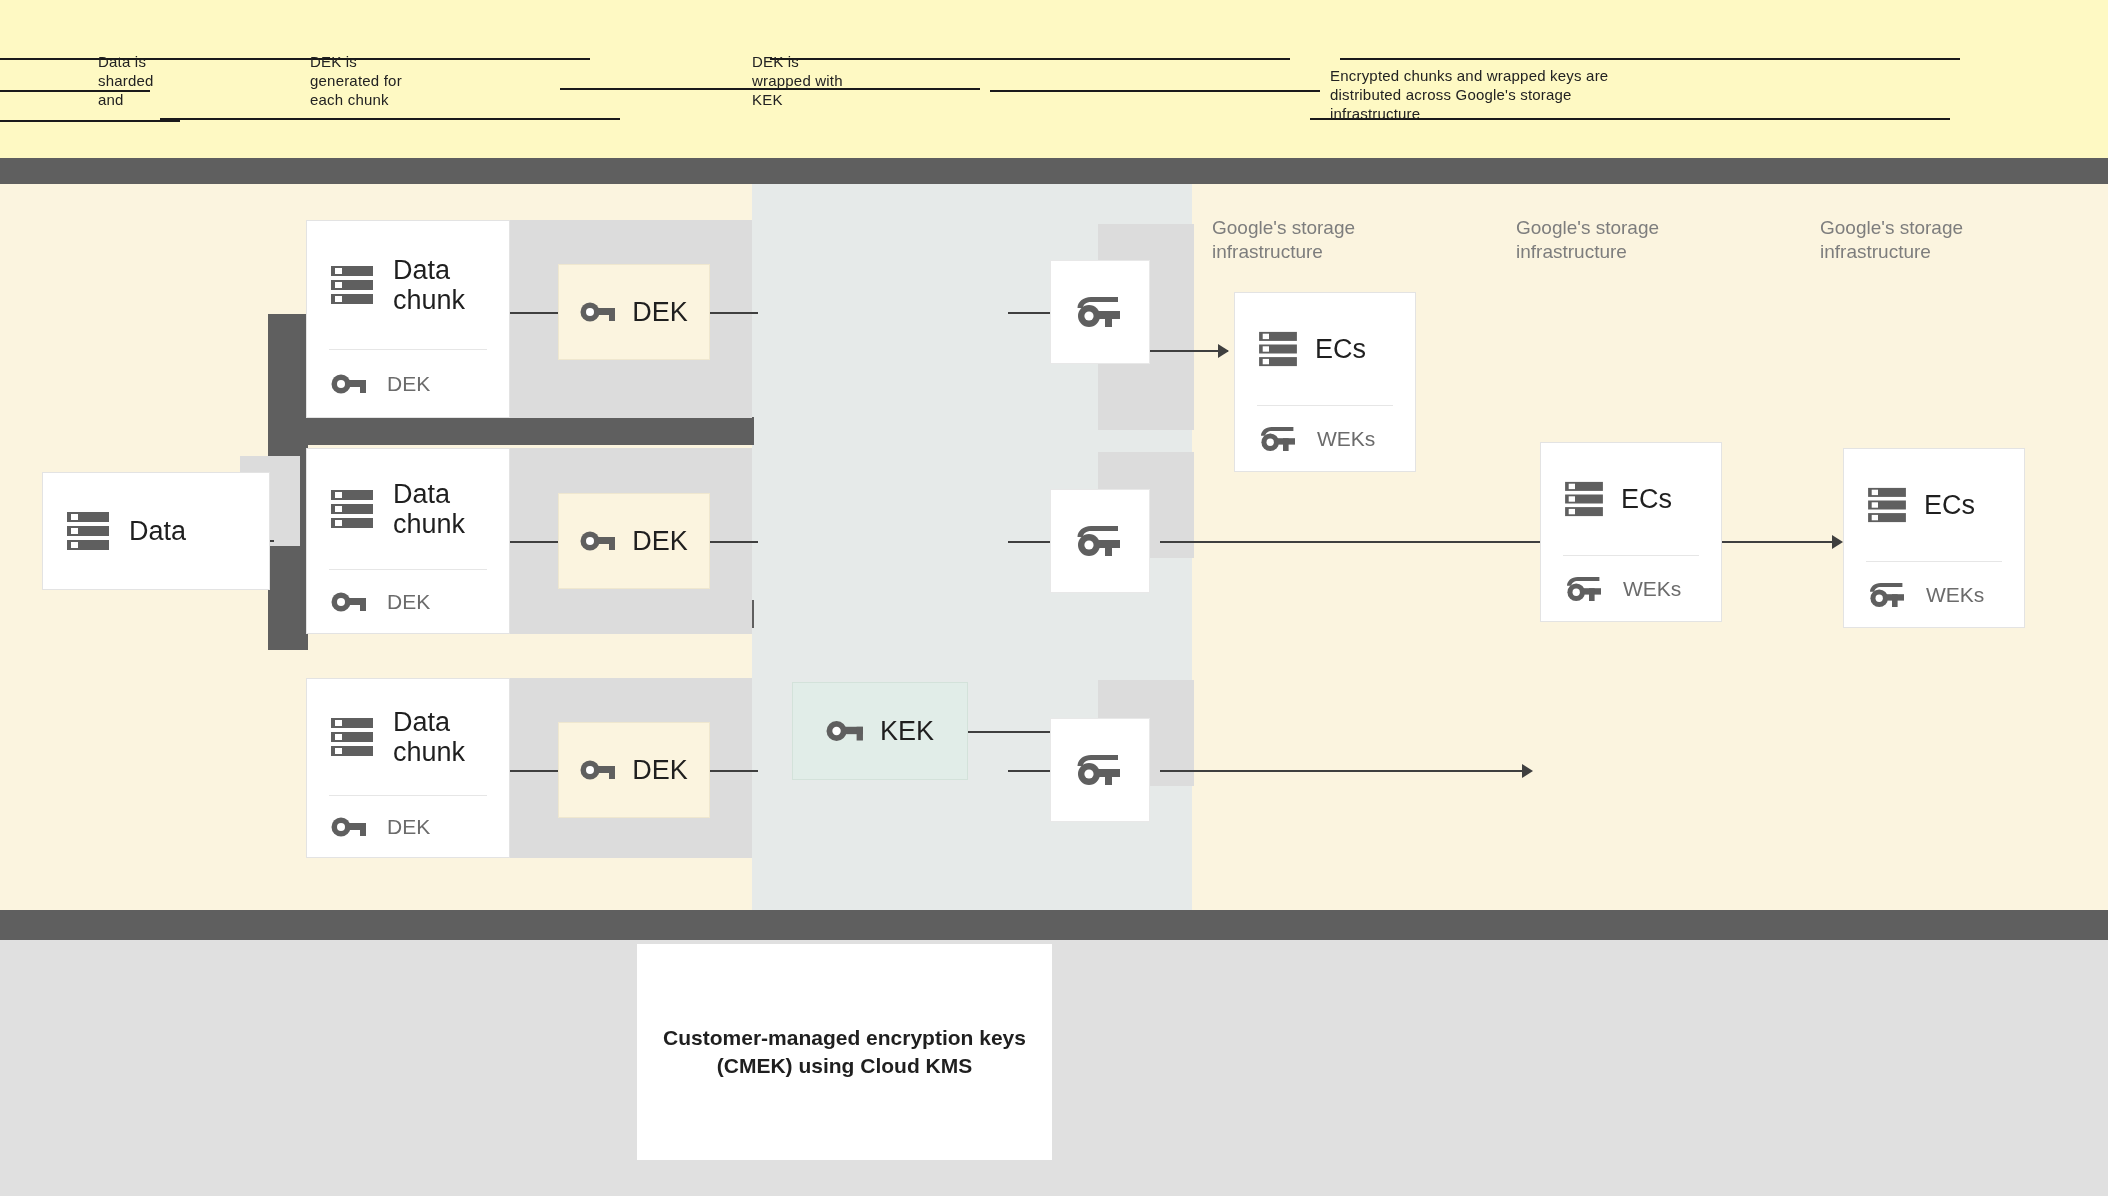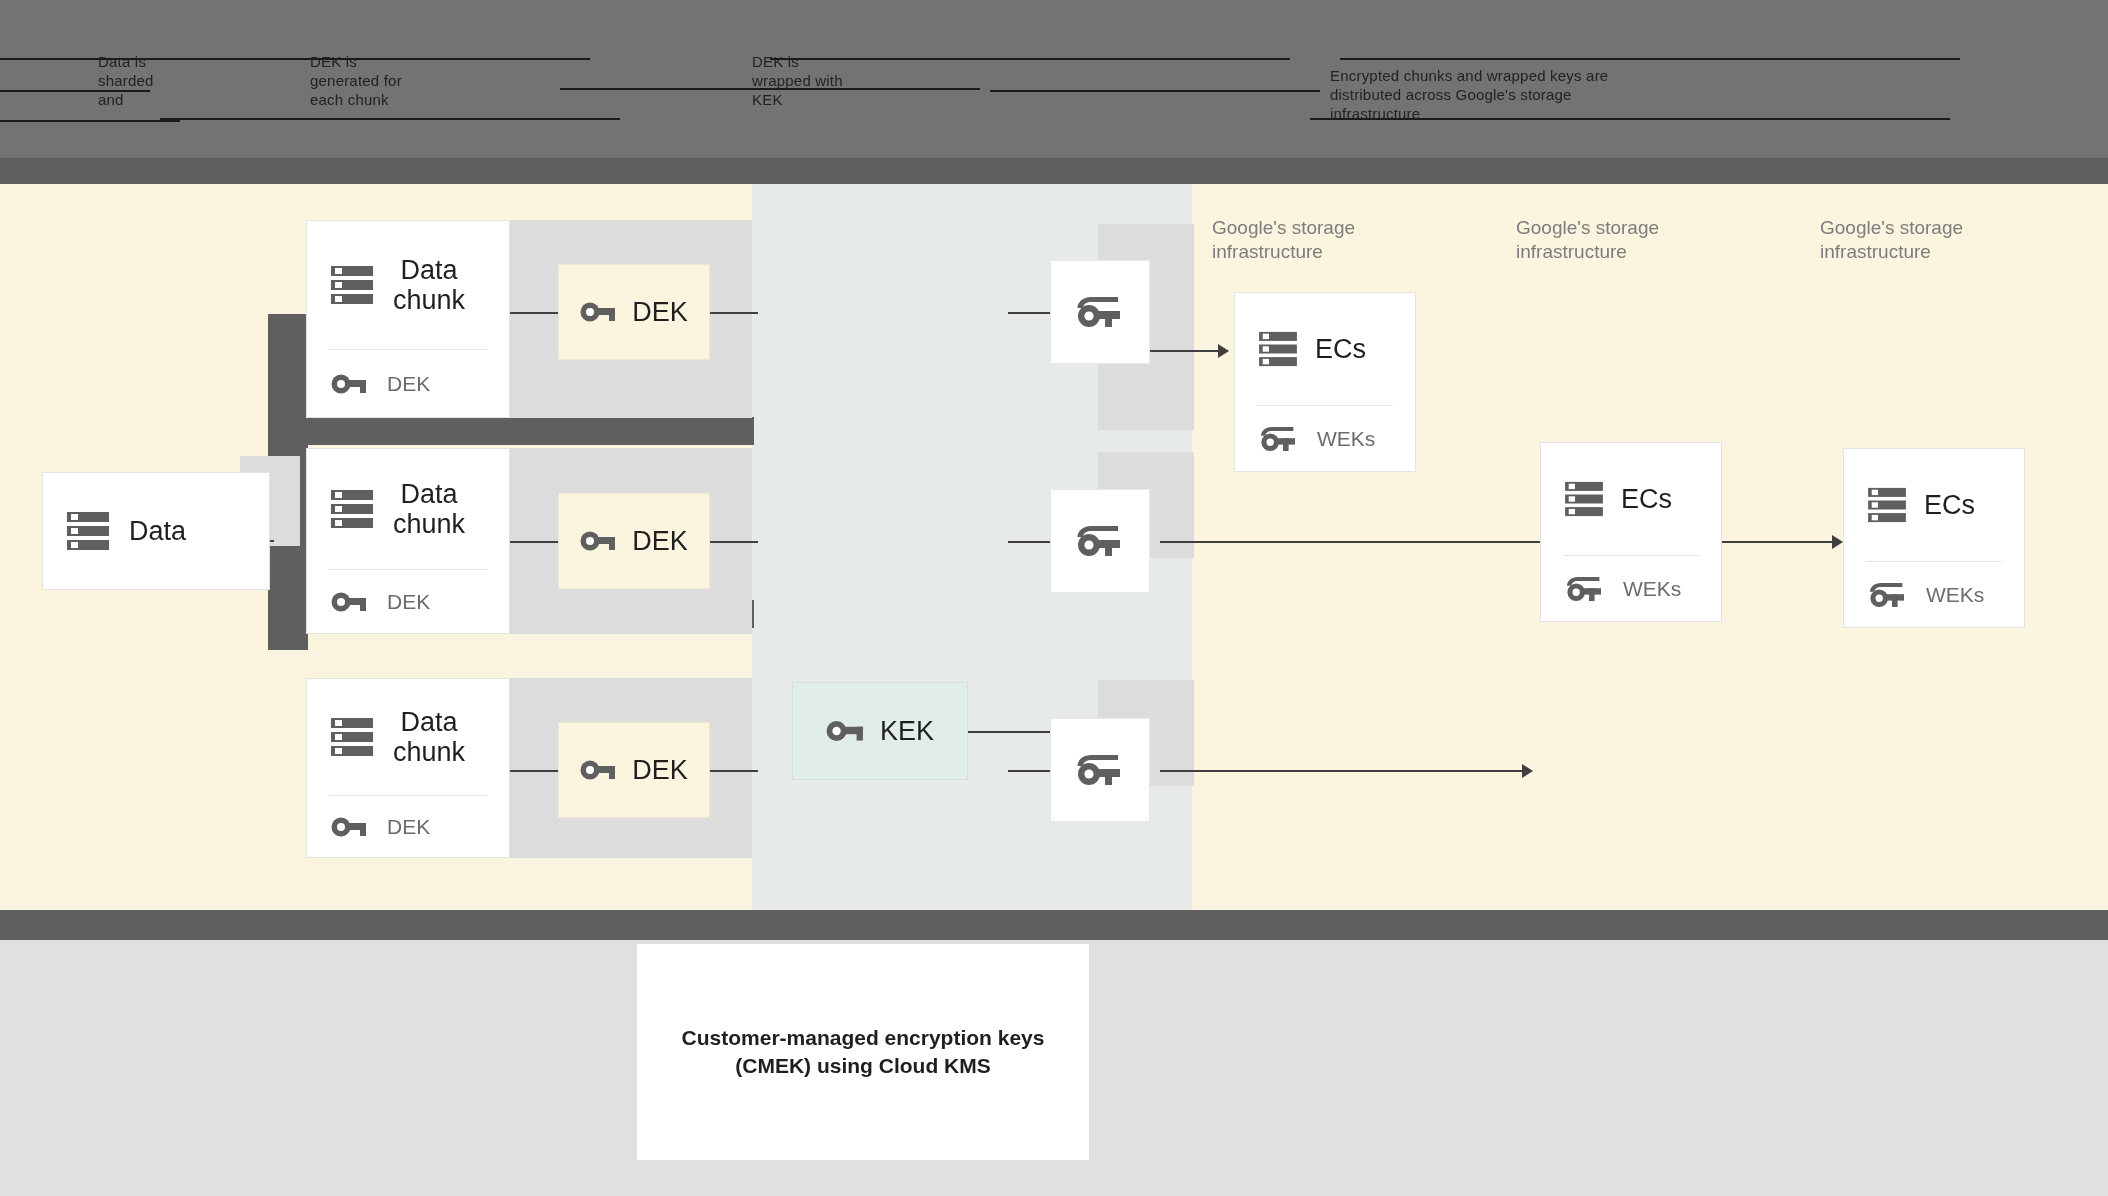--- a/index.html
+++ b/index.html
@@ -8,21 +8,21 @@
     width: 2108px; height: 1196px;
     background: #000;
     font-family: "Liberation Sans", "DejaVu Sans", sans-serif;
     overflow: hidden;
   }
   #root { position: relative; width: 2108px; height: 1196px; }
 
   
   .header-band {
     position: absolute; left: 0; top: 0; width: 2108px; height: 158px;
-    background: #737373;
+    background: #fef9c3;
   }
   .hdr-col { position: absolute; color: #222; font-size: 15px; line-height: 19px;
              white-space: pre-line; letter-spacing: .2px; }
   .hdr-1 { left: 98px;  top: 52px; }
   .hdr-2 { left: 310px; top: 52px; }
   .hdr-3 { left: 752px; top: 52px; }
   .hdr-4 { left: 1330px; top: 66px; }
   .hdr-rule { position: absolute; background: #1a1a1a; height: 2px; }
 
   .top-gray { position: absolute; left: 0; top: 158px; width: 2108px; height: 26px;
@@ -38,21 +38,21 @@
   .shadow-col { position: absolute; background: #dcdcdc; }
   .dark-bar   { position: absolute; background: #5f5f5f; }
 
   
   .line { position: absolute; background: #3f3f3f; height: 2px; }
   .arrow-head { position: absolute; width: 0; height: 0;
                 border-top: 7px solid transparent; border-bottom: 7px solid transparent;
                 border-left: 11px solid #3f3f3f; }
 
   
-  .card { position: absolute; background: #fff; border: 1px solid #e3e3e3; text-align: center; }
+  .card { position: absolute; background: #fff; border: 1px solid #e3e3e3; }
   .card-row { display: flex; align-items: center; gap: 20px; padding: 0 24px; }
   .card-title { font-size: 27px; color: #1f1f1f; line-height: 30px; }
   .card-sub { font-size: 21px; color: #6b6b6b; }
   .divider { height: 1px; background: #e6e6e6; margin: 0 22px; }
 
   .chip { position: absolute; background: #fbf4df; border: 1px solid #efe7cf;
           display: flex; align-items: center; justify-content: center; gap: 16px; }
   .chip-kek { background: #e1ede8; border-color: #d3e2da; }
   .chip-label { font-size: 27px; color: #1f1f1f; }
   .chip-label-kek { font-size: 27px; color: #1f1f1f; }
@@ -61,21 +61,21 @@
              display: flex; align-items: center; justify-content: center; }
 
   .infra-label { position: absolute; font-size: 19px; line-height: 24px;
                  color: #7d7d7d; white-space: pre-line; }
 
   
   .bottom-gray { position: absolute; left: 0; top: 910px; width: 2108px; height: 30px;
                  background: #5f5f5f; }
   .bottom-area { position: absolute; left: 0; top: 940px; width: 2108px; height: 256px;
                  background: #e0e0e0; }
-  .caption { position: absolute; left: 637px; top: 944px; width: 452px; height: 216px;
+  .caption { position: absolute; left: 637px; top: 944px; width: 415px; height: 216px;
              background: #fff; display: flex; flex-direction: column;
              align-items: center; justify-content: center; gap: 26px; }
   .cap-strong { font-size: 21px; font-weight: bold; color: #1f1f1f;
                 text-align: center; line-height: 28px; }
   .cap-line { font-size: 21px; color: #1f1f1f; text-align: center; line-height: 28px; }
   .cap-line b { font-weight: bold; }
 
   svg { display: block; }
 </style>
 </head>

